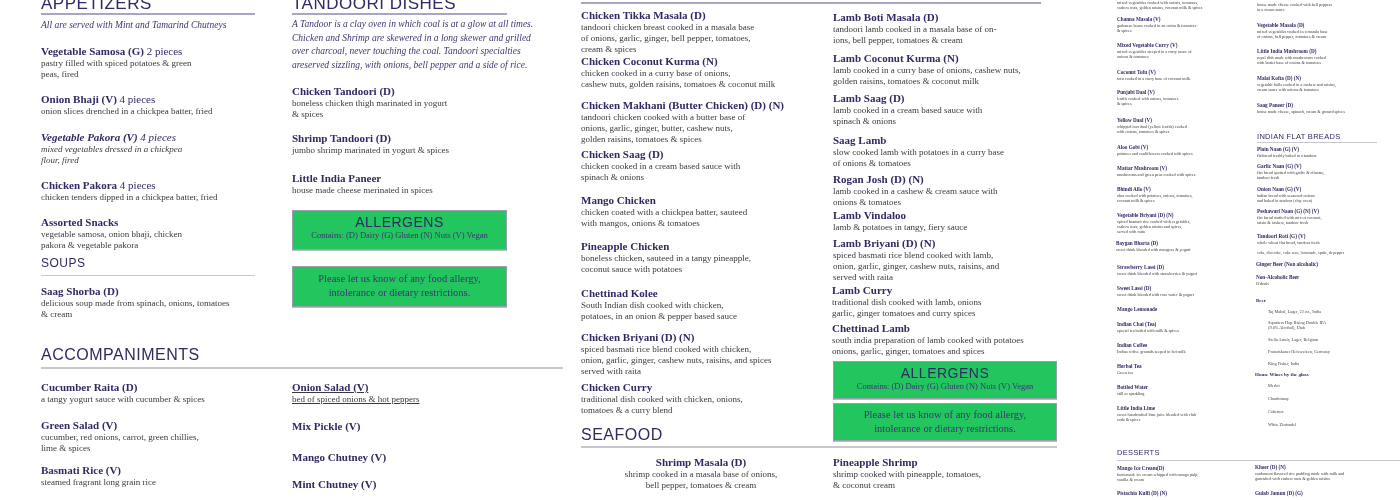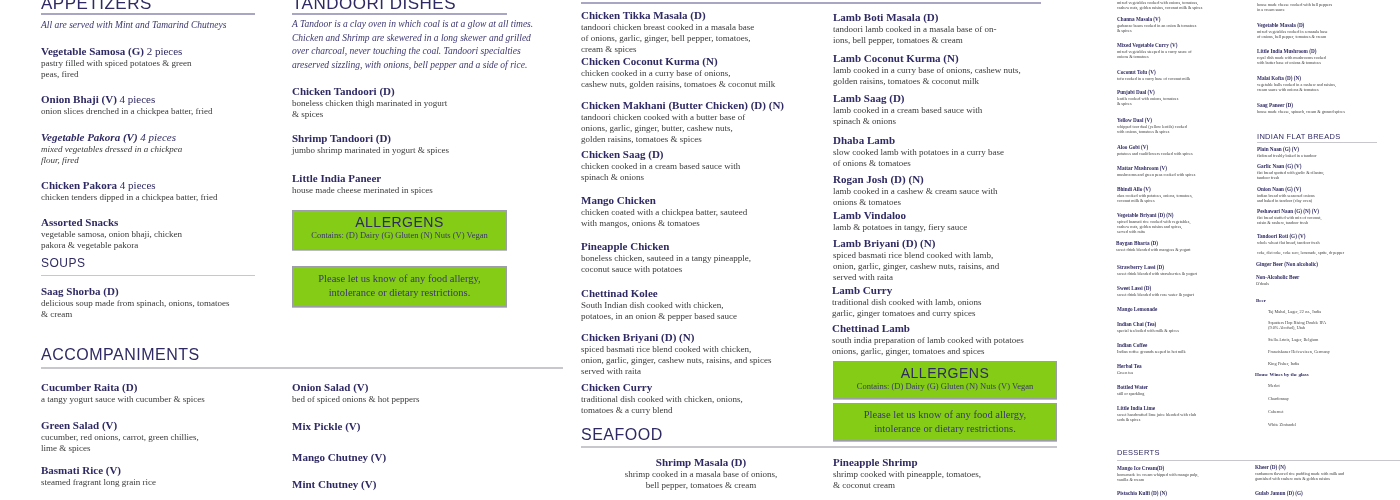--- a/index.html
+++ b/index.html
@@ -7,21 +7,21 @@
   body { position: relative; font-family: "Liberation Serif", "DejaVu Serif", serif; color: #3a3a3a; }
   .abs { position: absolute; }
   .sec-title { font-family: "Liberation Sans", "DejaVu Sans", sans-serif; color: #2f2a63; font-size: 15px; letter-spacing: 0.5px; font-weight: normal; }
   .rule { position: absolute; height: 2px; background: #a9a6c4; }
   .rule.grey { background: #c8c8cc; }
   .item { position: absolute; }
   .item .name { color: #2f2a63; font-weight: bold; font-size: 11px; line-height: 13px; }
   .item .pieces { color: #2f2a63; font-weight: normal; }
   .item .desc { font-size: 9px; line-height: 11px; color: #3a3a3a; }
   .intro { font-style: italic; color: #3b3670; font-size: 9.5px; line-height: 13.5px; }
-  .box { position: absolute; border: 1px solid #9c9cab; box-shadow: 0 1px 0 #bcbcc6; text-align: center; background: #84cc16; }
+  .box { position: absolute; border: 1px solid #9c9cab; box-shadow: 0 1px 0 #bcbcc6; text-align: center; background: #22c55e; }
   .box .big { font-family: "Liberation Sans", "DejaVu Sans", sans-serif; color: #2f2a63; font-size: 14px; letter-spacing: 0.5px; }
   .box .small { font-size: 8.5px; color: #3b3670; }
   .box .notice { font-size: 10.5px; line-height: 14px; color: #3b3670; }
   
   .mini .name { font-size: 5.2px; line-height: 6.5px; }
   .mini .desc { font-size: 4.2px; line-height: 5.2px; }
   .mini-title { font-family: "Liberation Sans", "DejaVu Sans", sans-serif; color: #2f2a63; font-size: 7.5px; letter-spacing: 0.3px; }
   .sub { font-size: 4.3px; color: #444; position: absolute; }
   .gname { color: #2f2a63; font-weight: bold; font-size: 5px; position: absolute; }
 </style>
@@ -77,21 +77,21 @@
   </div>
   <div class="item" style="left:41px; top:419px; width:230px;">
     <div class="name">Green Salad (V)</div>
     <div class="desc">cucumber, red onions, carrot, green chillies,</div>
     <div class="desc">lime &amp; spices</div>
   </div>
   <div class="item" style="left:41px; top:464px; width:230px;">
     <div class="name">Basmati Rice (V)</div>
     <div class="desc">steamed fragrant long grain rice</div>
   </div>
-  <div class="item" style="left:292px; top:381px; width:230px;">
+  <div class="item" style="left:292px; top:381px; width:230px;text-decoration:underline;">
     <div class="name">Onion Salad (V)</div>
     <div class="desc">bed of spiced onions &amp; hot peppers</div>
   </div>
   <div class="item" style="left:292px; top:420px;">
     <div class="name">Mix Pickle (V)</div>
   </div>
   <div class="item" style="left:292px; top:451px;">
     <div class="name">Mango Chutney (V)</div>
   </div>
   <div class="item" style="left:292px; top:478px;">
@@ -210,21 +210,21 @@
     <div class="name">Lamb Coconut Kurma (N)</div>
     <div class="desc">lamb cooked in a curry base of onions, cashew nuts,</div>
     <div class="desc">golden raisins, tomatoes &amp; coconut milk</div>
   </div>
   <div class="item" style="left:833px; top:92px; width:225px;">
     <div class="name">Lamb Saag (D)</div>
     <div class="desc">lamb cooked in a cream based sauce with</div>
     <div class="desc">spinach &amp; onions</div>
   </div>
   <div class="item" style="left:833px; top:134px; width:225px;">
-    <div class="name">Dhaba Lamb</div>
+    <div class="name">Saag Lamb</div>
     <div class="desc">slow cooked lamb with potatoes in a curry base</div>
     <div class="desc">of onions &amp; tomatoes</div>
   </div>
   <div class="item" style="left:833px; top:173px; width:225px;">
     <div class="name">Rogan Josh (D) (N)</div>
     <div class="desc">lamb cooked in a cashew &amp; cream sauce with</div>
     <div class="desc">onions &amp; tomatoes</div>
   </div>
   <div class="item" style="left:833px; top:209px; width:225px;">
     <div class="name">Lamb Vindaloo</div>

